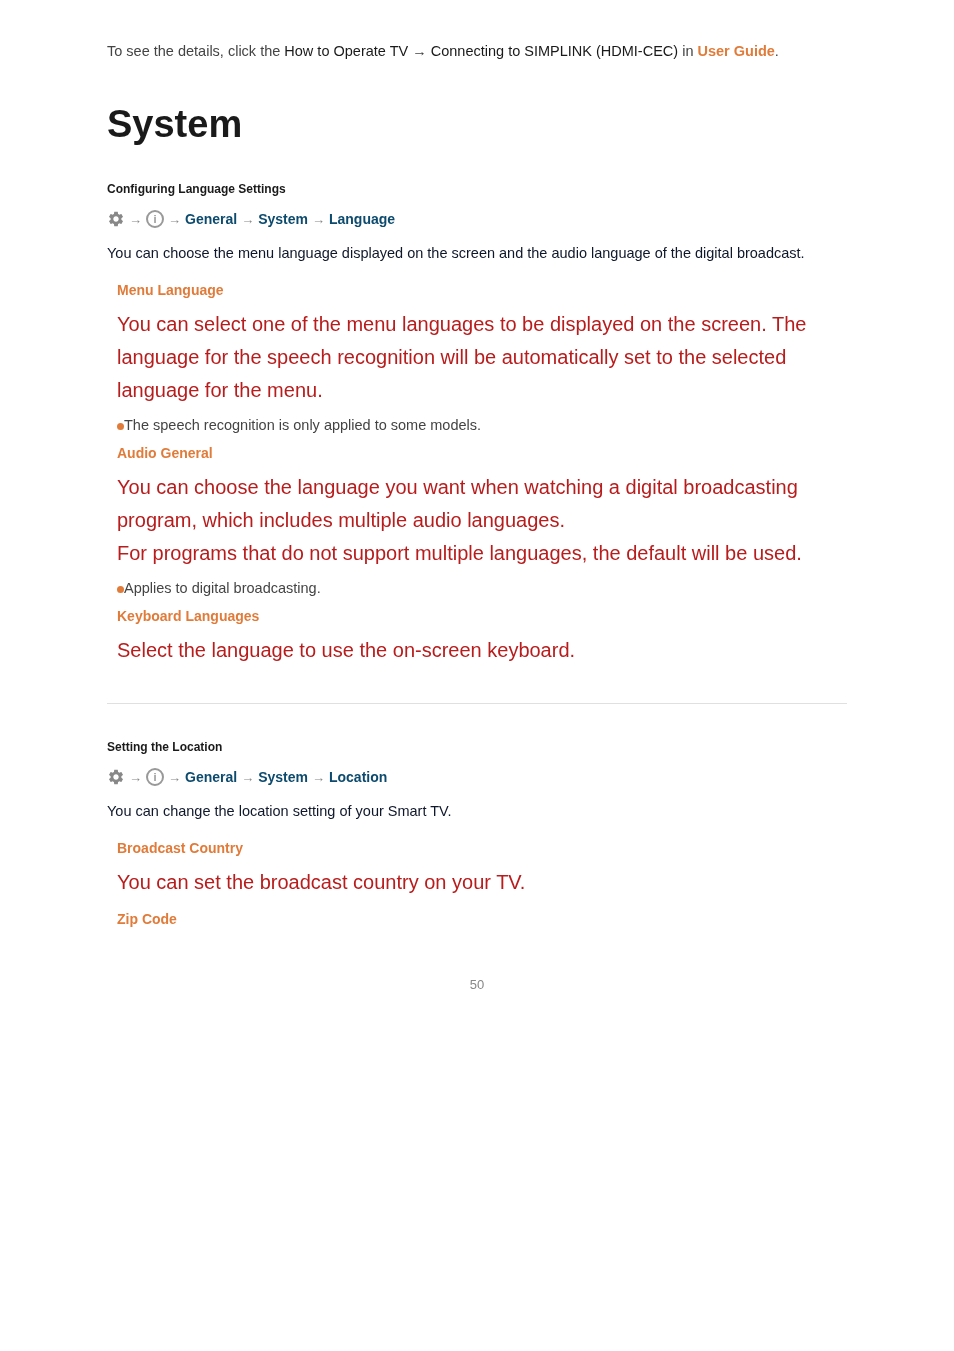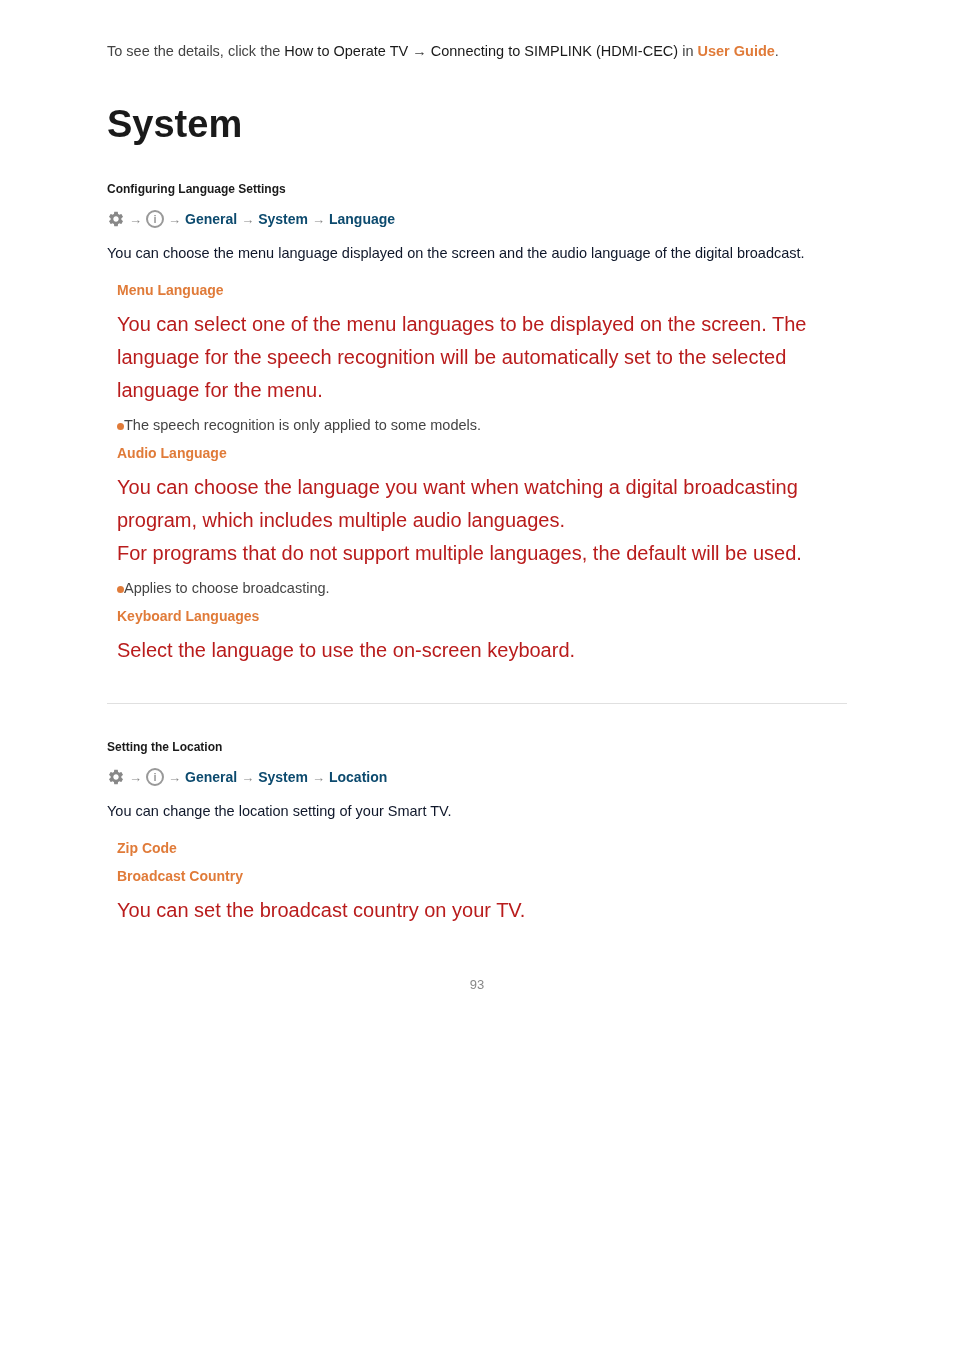--- a/index.html
+++ b/index.html
@@ -183,25 +183,25 @@
   <div class="sub-section">
     <h3 class="sub-heading">Menu Language</h3>
     <p class="sub-body">You can select one of the menu languages to be displayed on the screen. The language for the speech recognition will be automatically set to the selected language for the menu.</p>
     <div class="bullet-item">
       <span class="bullet-dot"></span>
       <span>The speech recognition is only applied to some models.</span>
     </div>
   </div>
 
   <div class="sub-section">
-    <h3 class="sub-heading">Audio Language</h3>
+    <h3 class="sub-heading">Audio General</h3>
     <p class="sub-body">You can choose the language you want when watching a digital broadcasting program, which includes multiple audio languages.<br>For programs that do not support multiple languages, the default will be used.</p>
     <div class="bullet-item">
       <span class="bullet-dot"></span>
-      <span>Applies to choose broadcasting.</span>
+      <span>Applies to digital broadcasting.</span>
     </div>
   </div>
 
   <div class="sub-section">
     <h3 class="sub-heading">Keyboard Languages</h3>
     <p class="sub-body">Select the language to use the on-screen keyboard.</p>
   </div>
 
   <hr class="divider">
 
@@ -217,23 +217,23 @@
     <span class="orange-text">General</span>
     <span class="arrow">→</span>
     <span class="orange-text">System</span>
     <span class="arrow">→</span>
     <span class="orange-text">Location</span>
   </div>
 
   <p class="body-text">You can change the location setting of your Smart TV.</p>
 
   <div class="sub-section">
-    <h3 class="sub-heading">Zip Code</h3>
-  </div>
-
-  <div class="sub-section">
     <h3 class="sub-heading">Broadcast Country</h3>
     <p class="sub-body">You can set the broadcast country on your TV.</p>
   </div>
 
-  <p class="page-number">93</p>
+  <div class="sub-section">
+    <h3 class="sub-heading">Zip Code</h3>
+  </div>
+
+  <p class="page-number">50</p>
 
 </div>
 
 </body></html>

